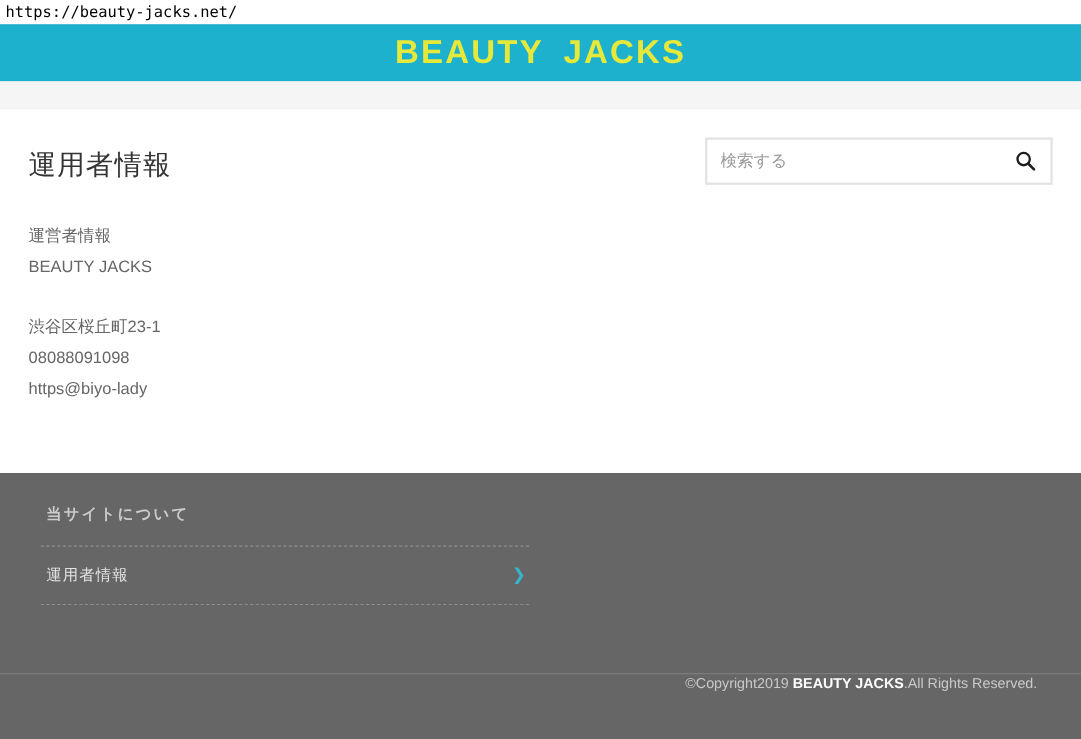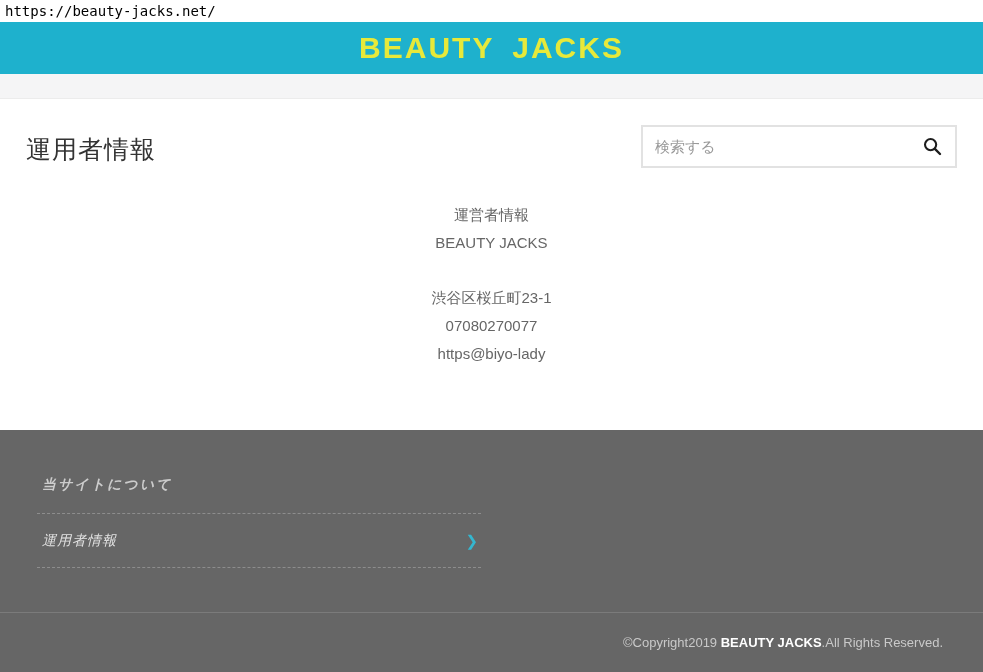--- a/index.html
+++ b/index.html
@@ -52,27 +52,27 @@
     flex: 1; min-width: 0; border: none; outline: none; background: transparent;
     font-size: 15px; color: #333; padding-left: 12px; font-family: inherit;
   }
   .searchbox input::placeholder { color: #999; }
   .search-btn {
     border: none; background: none; padding: 0 13px 0 6px;
     display: flex; align-items: center; cursor: pointer;
   }
 
   .info { margin-top: 33px; font-size: 15px; color: var(--body-text, #666666); }
-  .info p { margin: 0; line-height: 28px; text-align: center; }
+  .info p { margin: 0; line-height: 28px; }
   .info p + p { margin-top: 27px; }
 
   
   .footer-widgets {
     background: var(--footer-bg, #666666);
-    height: 182px; padding: 46px 0 0 37px; font-style: italic;
+    height: 182px; padding: 29px 0 0 37px;
   }
   .widget { width: 444px; }
   .widget-title {
     margin: 0 0 0 5px; font-size: 14px; font-weight: bold;
     color: #cccccc; letter-spacing: 2px;
   }
   .widget-menu { list-style: none; margin: 19px 0 0 0; padding: 0; }
   .widget-menu li {
     position: relative;
     border-top: 1px dashed #8d8d8d; border-bottom: 1px dashed #8d8d8d;
@@ -82,21 +82,21 @@
     font-size: 14px; color: #e2e2e2; text-decoration: none; letter-spacing: 1px;
   }
   .chev {
     position: absolute; right: 3px; top: 50%; transform: translateY(-52%);
     color: var(--accent, #35b6cf); font-weight: bold; font-size: 15px;
   }
 
   .footer-bottom {
     background: var(--footer-bg, #666666); height: 60px;
     border-top: 1px solid #7b7b7b;
-    display: flex; align-items: center; justify-content: flex-end;
+    display: flex; justify-content: flex-end;
     padding-right: 40px;
   }
   .copyright { margin: 0; font-size: 13px; color: #c9c9c9; }
   .copyright .brand { color: #ffffff; font-weight: bold; }
 </style>
 </head>
 <body>
 
 <div class="urlbar">
   <span>https://beauty-jacks.net/</span>
@@ -122,21 +122,21 @@
     </form>
   </div>
 
   <div class="info">
     <p>
       <span>運営者情報</span><br>
       <span>BEAUTY JACKS</span>
     </p>
     <p>
       <span>渋谷区桜丘町23-1</span><br>
-      <span>07080270077</span><br>
+      <span>08088091098</span><br>
       <span>https@biyo-lady</span>
     </p>
   </div>
 </main>
 
 <footer>
   <div class="footer-widgets">
     <div class="widget">
       <h4 class="widget-title">当サイトについて</h4>
       <ul class="widget-menu">

